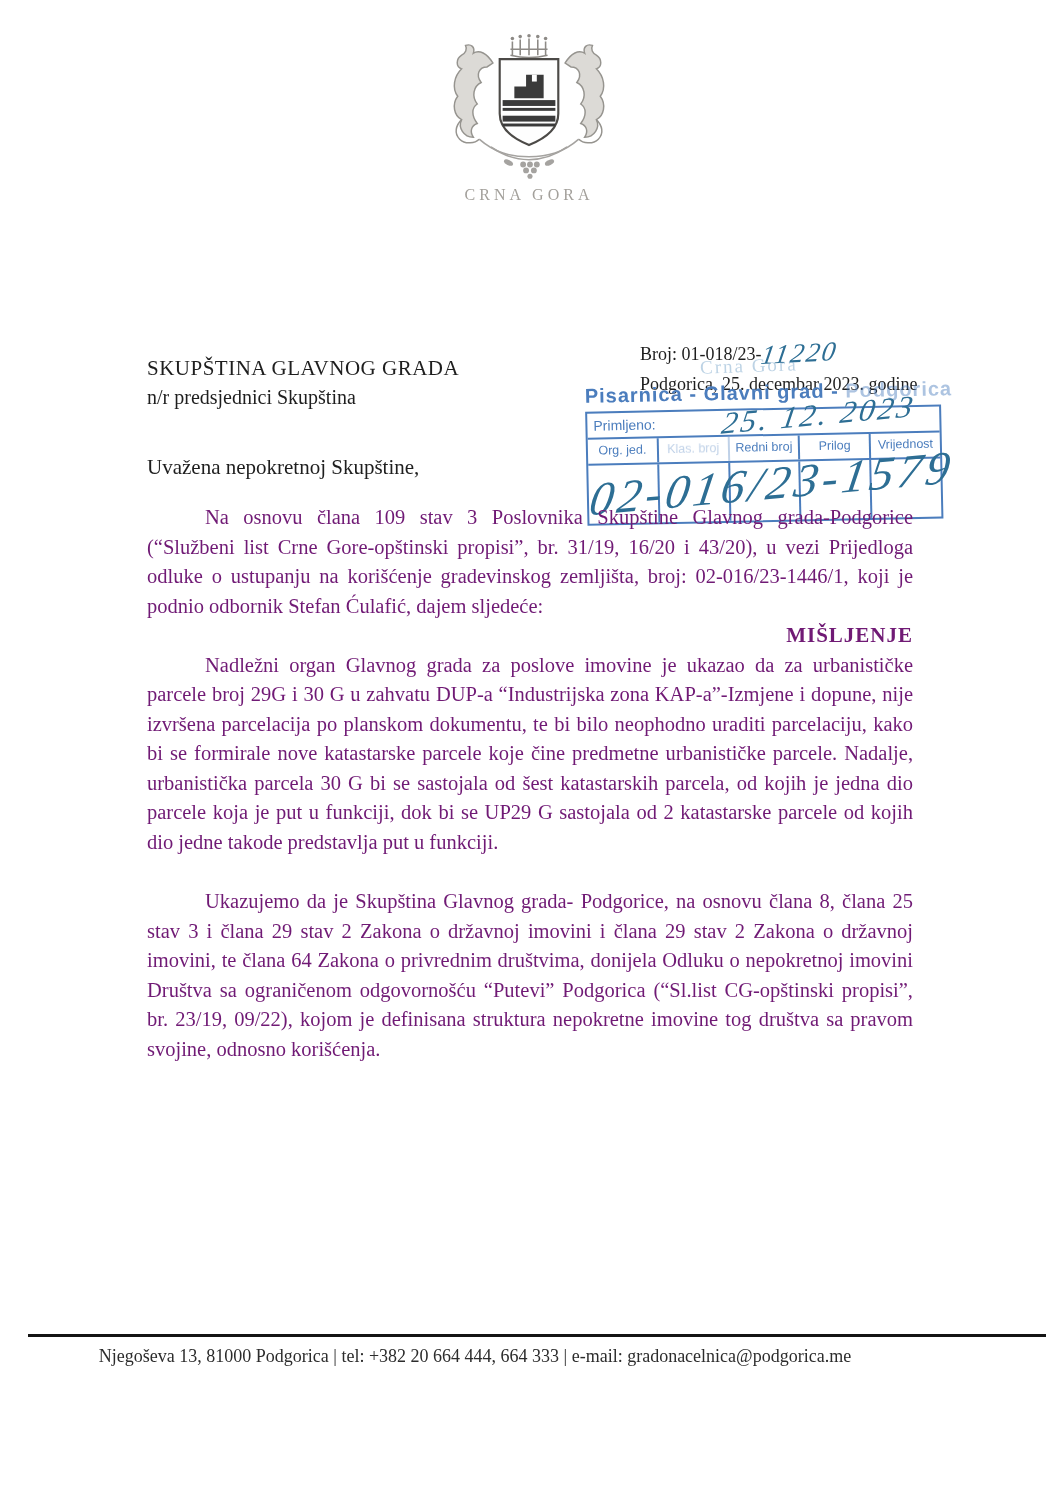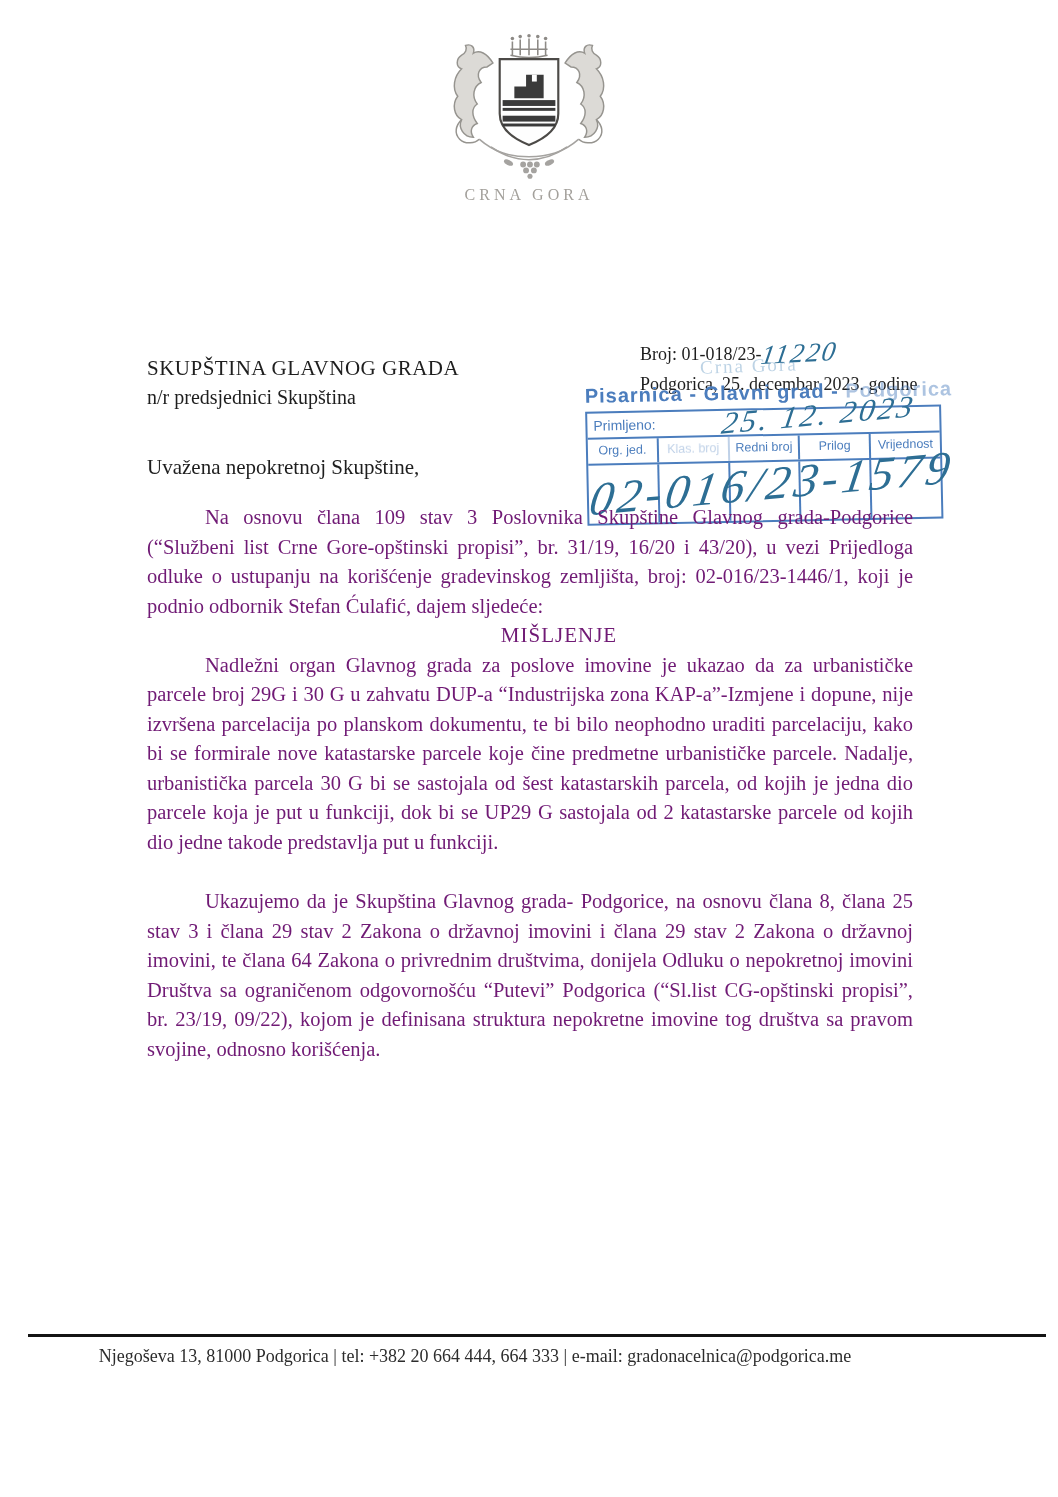--- a/index.html
+++ b/index.html
@@ -82,21 +82,21 @@
   }
   
   .salutation{position:absolute;left:147px;top:455px;font-size:21px;}
   .letter-body{
     position:absolute;left:147px;top:478px;width:766px;
     font-size:20.5px;line-height:29.5px;text-align:justify;color:#701a75;
   }
   .letter-body p{margin:0;text-indent:58px;}
   .letter-body p.p1{margin-top:25px;}
   .mid-heading{
-    text-align:center;font-weight:normal;font-size:21px;letter-spacing:1px;
+    text-align:right;font-weight:bold;font-size:21px;letter-spacing:1px;
     margin:45px 0 24px 0;text-indent:0;
   }
   .letter-body p.p3{margin-top:30px;}
   
   .footer-rule{
     position:absolute;left:28px;right:12px;top:1334px;
     border-top:3px solid #141414;
   }
   .footer-text{
     position:absolute;left:0;width:950px;top:1346px;

